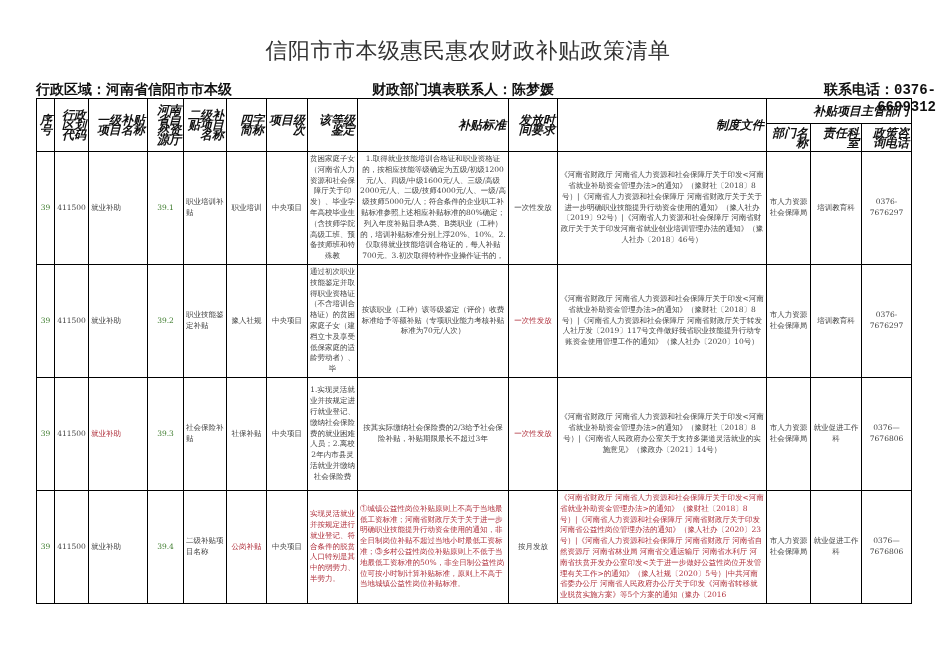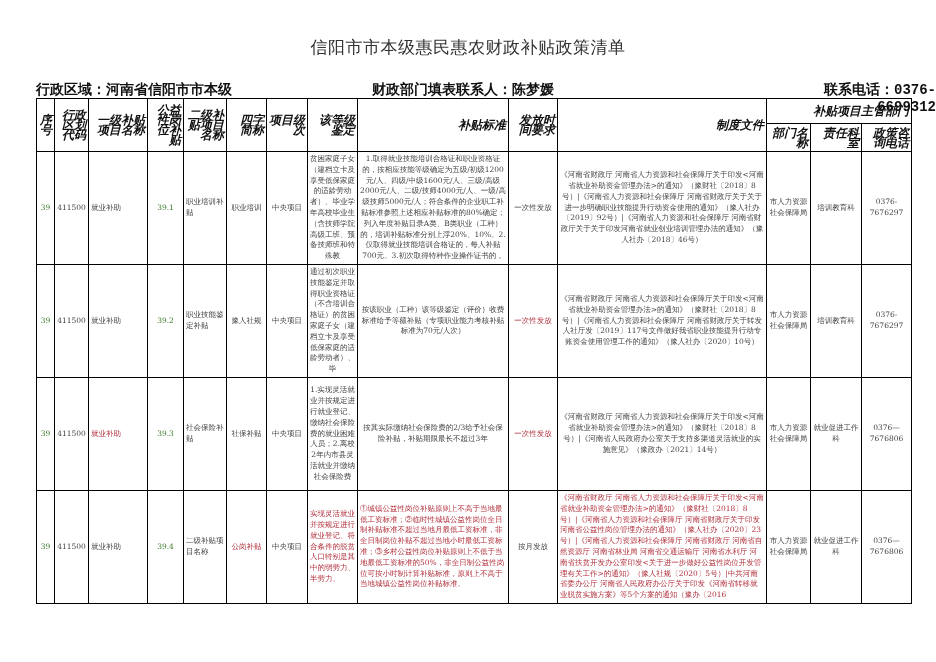--- a/index.html
+++ b/index.html
@@ -1,19 +1,19 @@
 <!DOCTYPE html>
 <html><head>
 <meta charset="utf-8">
 <style>
   html, body { margin:0; padding:0; background:#ffffff; }
   body { width:936px; height:662px; position:relative; overflow:hidden;
          font-family:"DejaVu Serif","Liberation Serif",serif; color:#222; }
   .title { position:absolute; left:0; top:36px; width:936px; text-align:center;
-           font-size:17px; color:#333; letter-spacing:0.5px; }
+           font-size:22px; color:#333; letter-spacing:0.5px; }
   .meta { position:absolute; top:81px; font-size:14px; font-weight:bold;
           font-family:Liberation Mono, monospace; color:#111; }
   .meta.left { left:36px; }
   .meta.mid { left:357px;padding-left:15px; }
   .meta.right { left:768px;text-align:right; }
   table.grid { position:absolute; left:36px; top:98px; border-collapse:collapse;
                table-layout:fixed; width:875px; }
   table.grid th, table.grid td { border:1.5px solid #000; padding:1px 2px;
                font-size:7.5px; line-height:10.8px; vertical-align:middle; overflow:hidden; }
   table.grid th { font-family:"DejaVu Sans","Liberation Sans",sans-serif; font-weight:bold;
@@ -52,21 +52,21 @@
     <col style="width:209px">
     <col style="width:44px">
     <col style="width:51px">
     <col style="width:50px">
   </colgroup>
   <thead>
     <tr class="h1">
       <th rowspan="2">序号</th>
       <th rowspan="2">行政区划代码</th>
       <th rowspan="2">一级补贴项目名称</th>
-      <th rowspan="2">公益性岗位补贴</th>
+      <th rowspan="2">河南省自然资源厅</th>
       <th rowspan="2">二级补贴项目名称</th>
       <th rowspan="2">四字简称</th>
       <th rowspan="2">项目级次</th>
       <th rowspan="2">该等级鉴定</th>
       <th rowspan="2">补贴标准</th>
       <th rowspan="2">发放时间要求</th>
       <th rowspan="2">制度文件</th>
       <th colspan="3">补贴项目主管部门</th>
     </tr>
     <tr class="h2">
@@ -79,21 +79,21 @@
 
     <tr class="r">
       <td class="c green">39</td>
       <td class="c gray">411500</td>
       <td class="l gray">就业补助</td>
       <td class="c green">39.1</td>
       <td class="l gray small">职业培训补贴</td>
       <td class="c gray">职业培训</td>
       <td class="c gray">中央项目</td>
       <td class="c gray">
-          <span class="clip">贫困家庭子女（建档立卡及享受低保家庭的适龄劳动者）、毕业学年高校毕业生（含技师学院高级工班、预备技师班和特殊教</span>
+          <span class="clip">贫困家庭子女（河南省人力资源和社会保障厅关于印发）、毕业学年高校毕业生（含技师学院高级工班、预备技师班和特殊教</span>
         </td>
       <td class="c gray small">
           <span class="clip">1.取得就业技能培训合格证和职业资格证的，按相应技能等级确定为五级/初级1200元/人、四级/中级1600元/人、三级/高级2000元/人、二级/技师4000元/人、一级/高级技师5000元/人；符合条件的企业职工补贴标准参照上述相应补贴标准的80%确定；列入年度补贴目录A类、B类职业（工种）的，培训补贴标准分别上浮20%、10%。2.仅取得就业技能培训合格证的，每人补贴700元。3.初次取得特种作业操作证书的，给</span>
         </td>
       <td class="c gray">一次性发放</td>
       <td class="c gray small">
           <span class="clip">《河南省财政厅 河南省人力资源和社会保障厅关于印发&lt;河南省就业补助资金管理办法&gt;的通知》（豫财社〔2018〕8号）|《河南省人力资源和社会保障厅 河南省财政厅关于关于进一步明确职业技能提升行动资金使用的通知》（豫人社办〔2019〕92号）|《河南省人力资源和社会保障厅 河南省财政厅关于关于印发河南省就业创业培训管理办法的通知》（豫人社办〔2018〕46号）</span>
         </td>
       <td class="c gray">市人力资源社会保障局</td>
       <td class="c gray">培训教育科</td>
@@ -151,21 +151,21 @@
       <td class="c gray">411500</td>
       <td class="l gray">就业补助</td>
       <td class="c green">39.4</td>
       <td class="l gray small">二级补贴项目名称</td>
       <td class="c red">公岗补贴</td>
       <td class="c gray">中央项目</td>
       <td class="l red">
           <span class="clip">实现灵活就业并按规定进行就业登记、符合条件的脱贫人口特别是其中的弱劳力、半劳力。</span>
         </td>
       <td class="l red small">
-          <span class="clip">①城镇公益性岗位补贴原则上不高于当地最低工资标准；②临时性城镇公益性岗位全日制补贴标准不超过当地月最低工资标准，非全日制岗位补贴不超过当地小时最低工资标准；③乡村公益性岗位补贴原则上不低于当地最低工资标准的50%，非全日制公益性岗位可按小时制计算补贴标准，原则上不高于当地城镇公益性岗位补贴标准。</span>
+          <span class="clip">①城镇公益性岗位补贴原则上不高于当地最低工资标准；河南省财政厅关于关于进一步明确职业技能提升行动资金使用的通知，非全日制岗位补贴不超过当地小时最低工资标准；③乡村公益性岗位补贴原则上不低于当地最低工资标准的50%，非全日制公益性岗位可按小时制计算补贴标准，原则上不高于当地城镇公益性岗位补贴标准。</span>
         </td>
       <td class="c gray">按月发放</td>
       <td class="l red small">
           <span class="clip">《河南省财政厅 河南省人力资源和社会保障厅关于印发&lt;河南省就业补助资金管理办法&gt;的通知》（豫财社〔2018〕8号）|《河南省人力资源和社会保障厅 河南省财政厅关于印发河南省公益性岗位管理办法的通知》（豫人社办〔2020〕23号）|《河南省人力资源和社会保障厅 河南省财政厅 河南省自然资源厅 河南省林业局 河南省交通运输厅 河南省水利厅 河南省扶贫开发办公室印发&lt;关于进一步做好公益性岗位开发管理有关工作&gt;的通知》（豫人社规〔2020〕5号）|中共河南省委办公厅 河南省人民政府办公厅关于印发《河南省转移就业脱贫实施方案》等5个方案的通知（豫办〔2016</span>
         </td>
       <td class="c gray">市人力资源社会保障局</td>
       <td class="c gray">就业促进工作科</td>
       <td class="c gray small">0376—7676806</td>
     </tr>
   </tbody>

